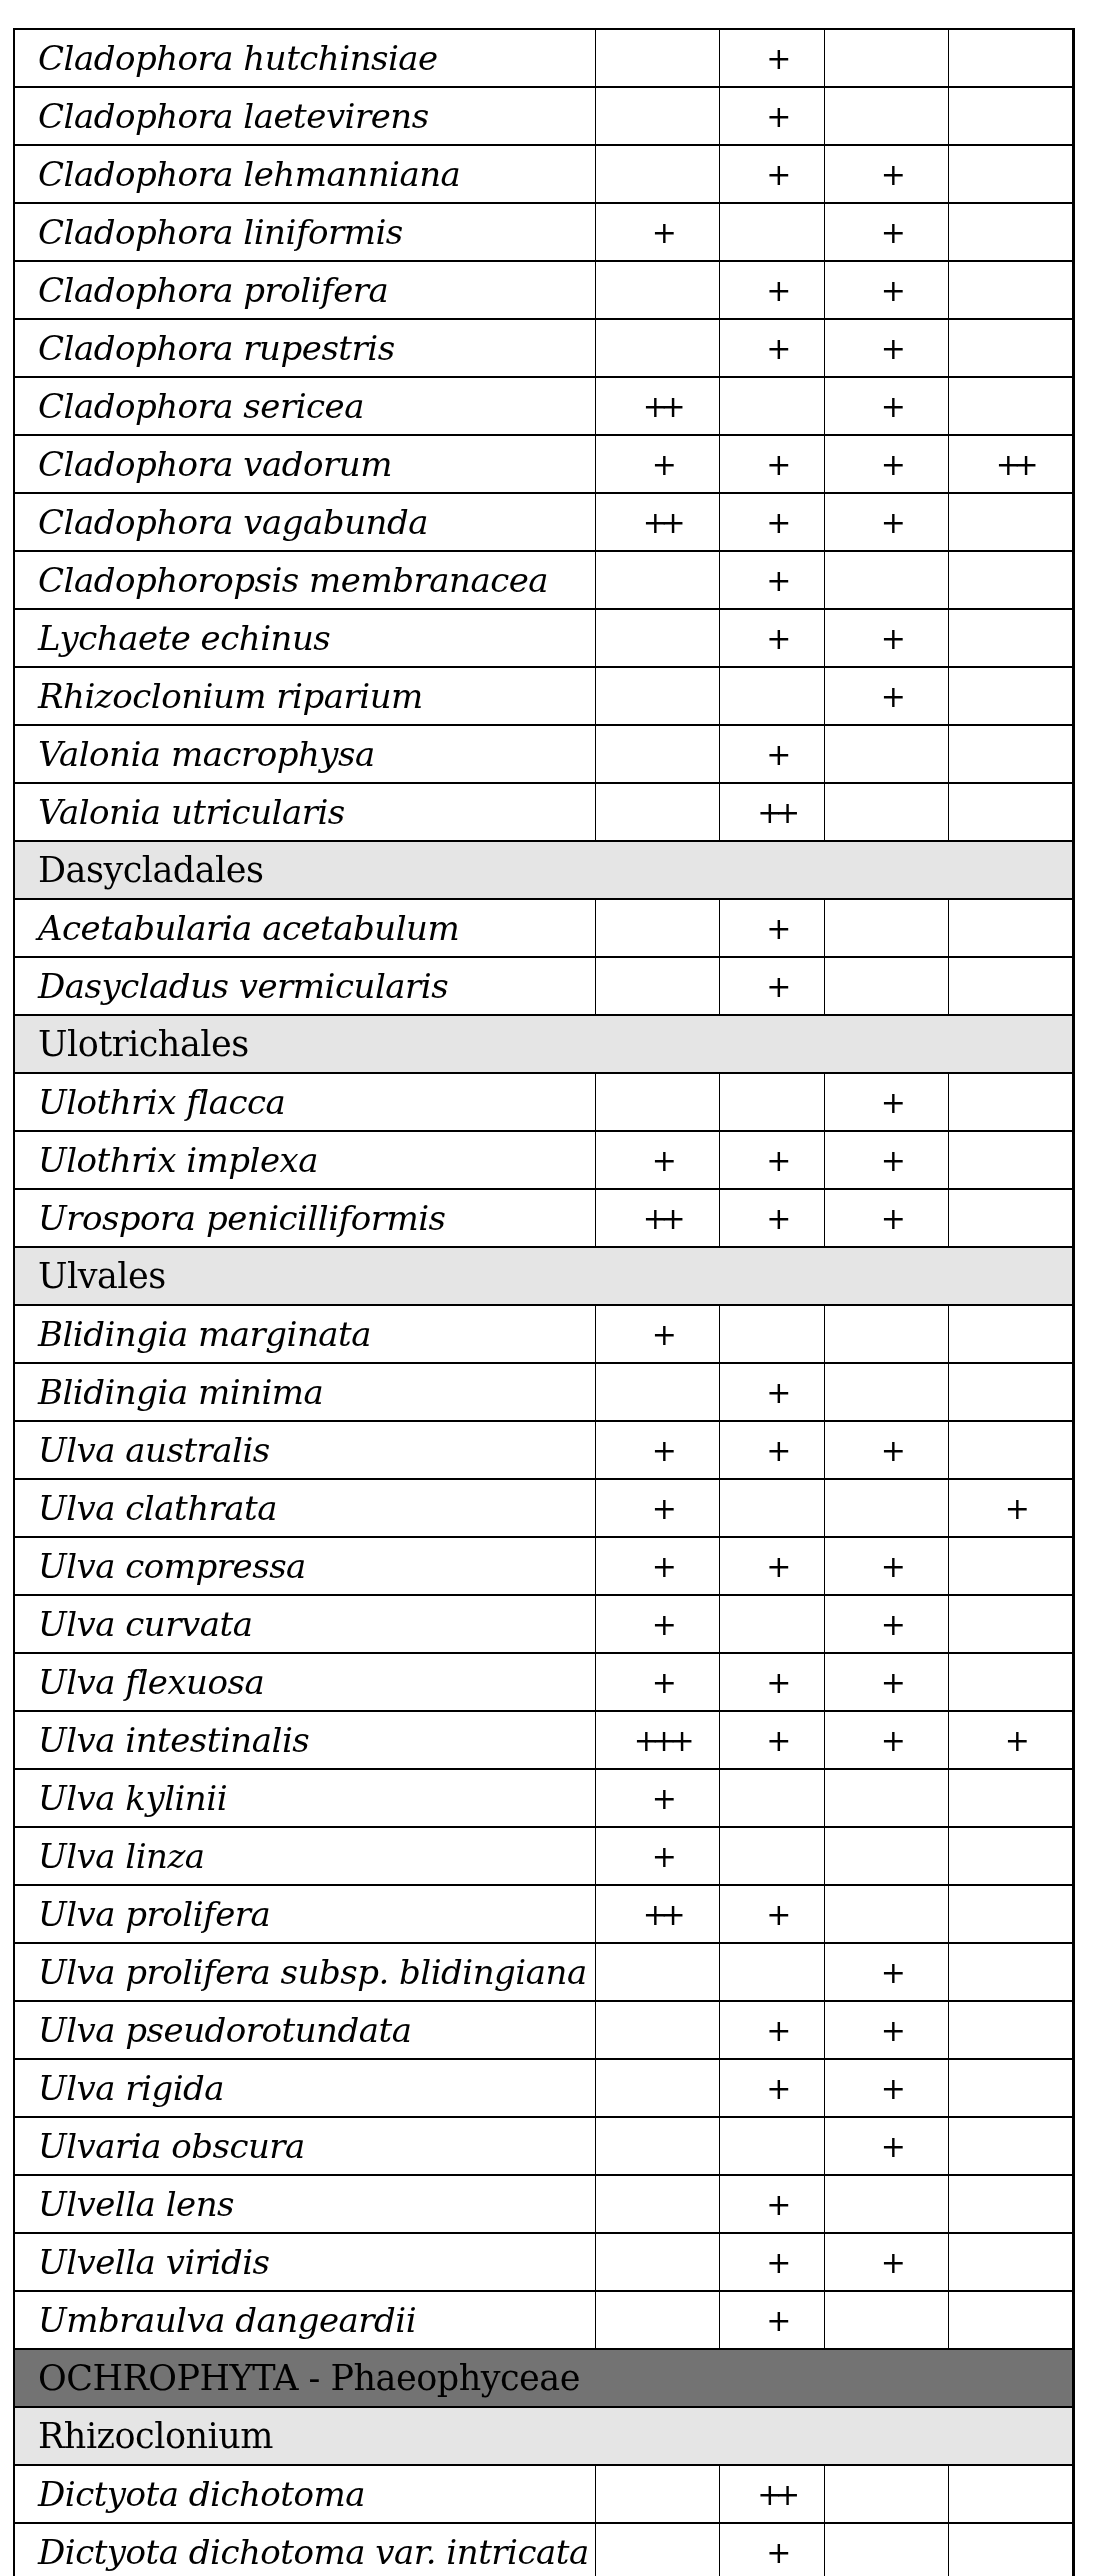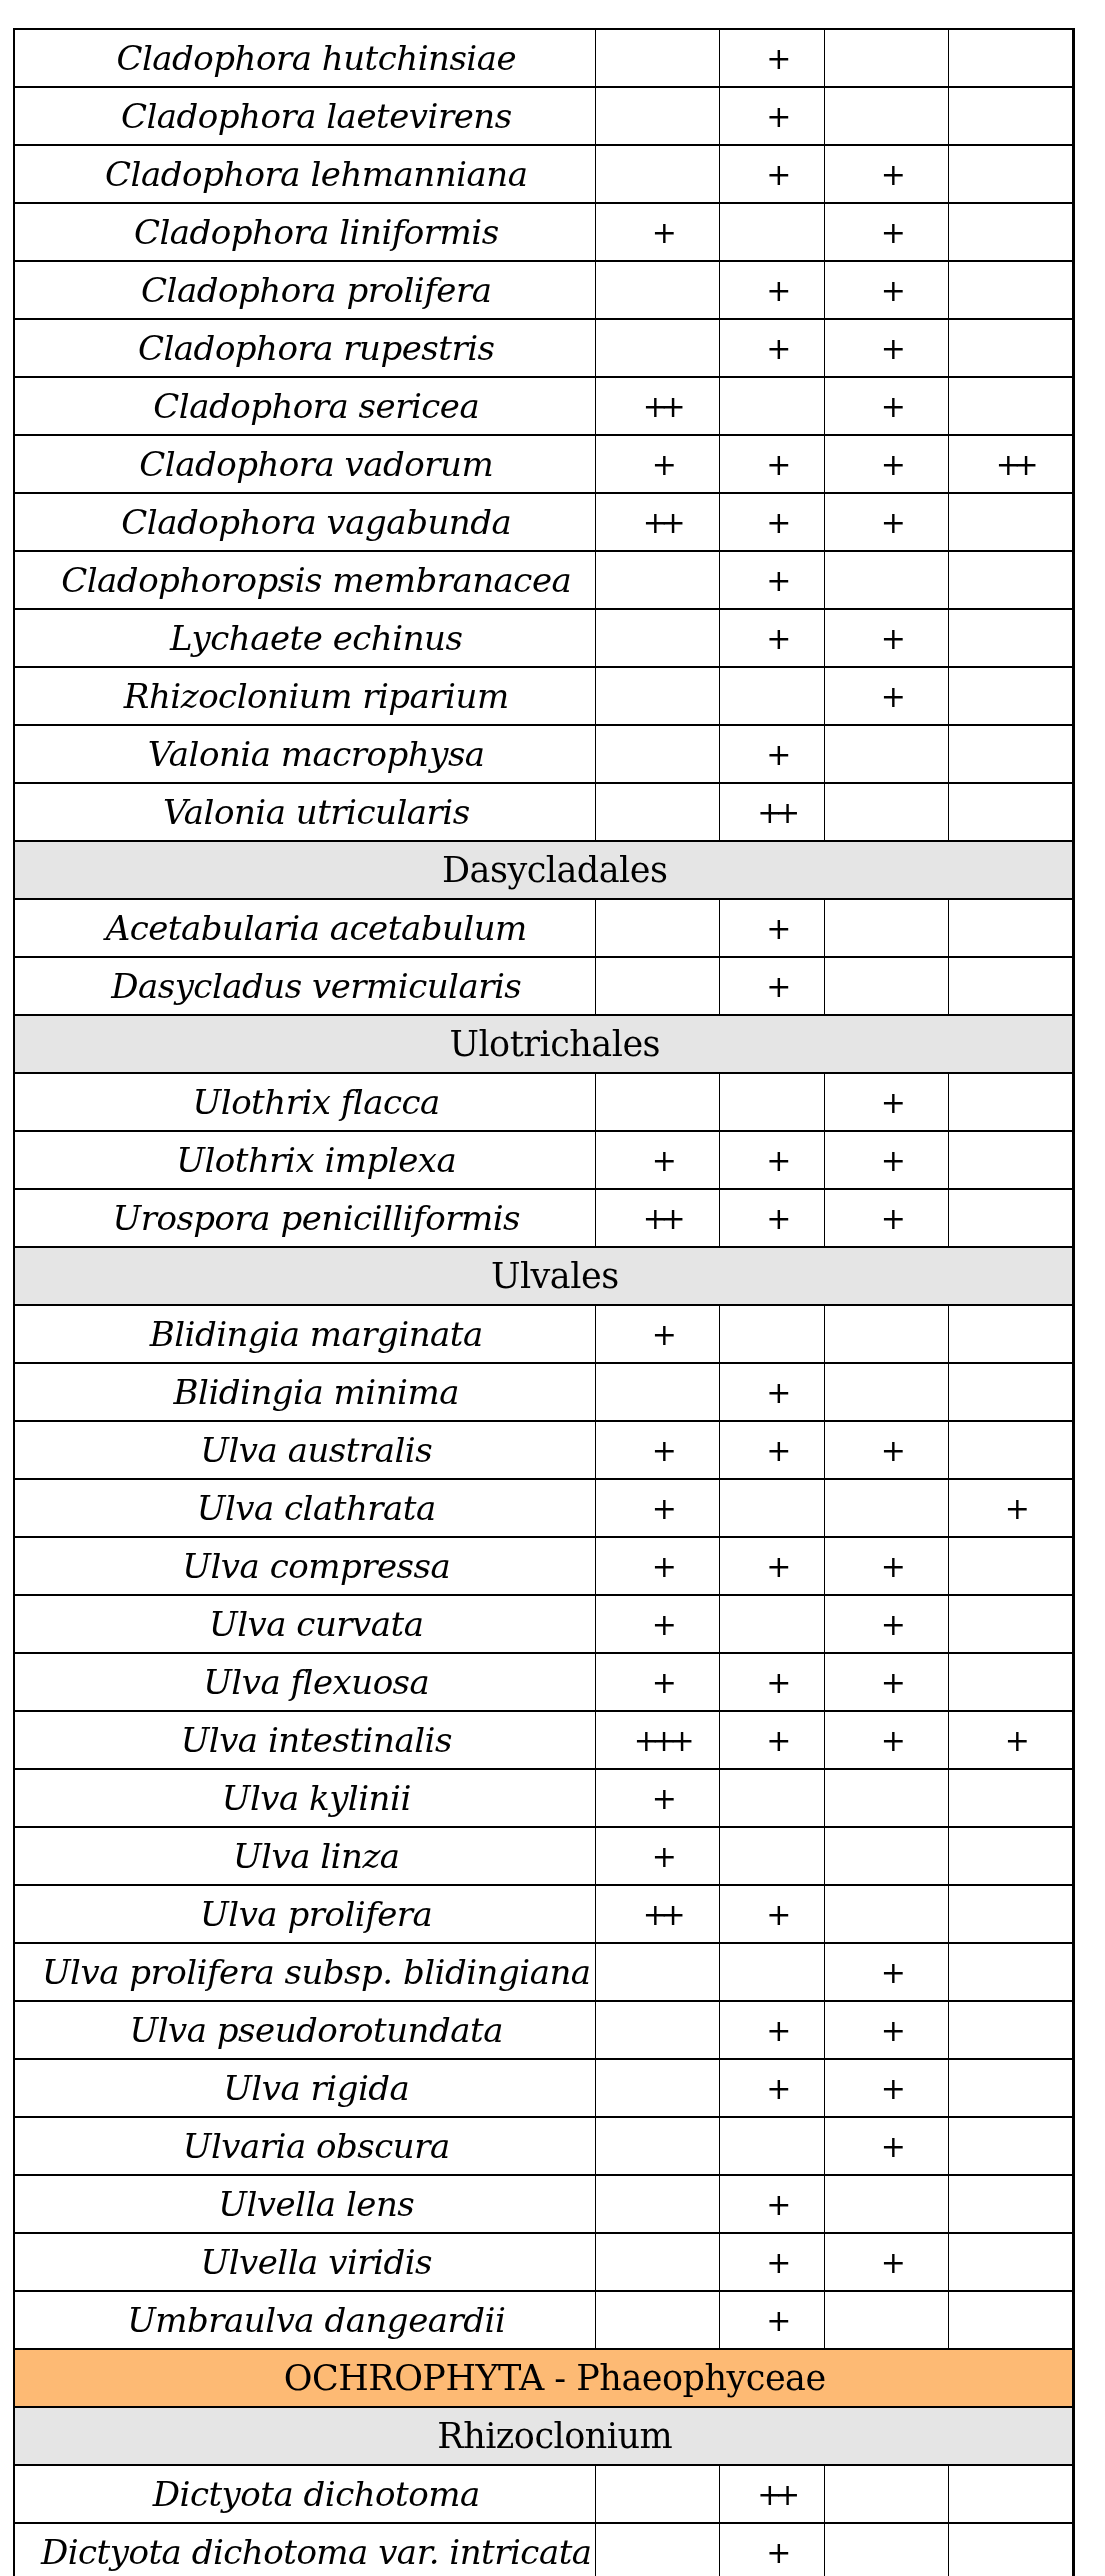--- a/index.html
+++ b/index.html
@@ -24,34 +24,33 @@
   }
   #tbl td.first { border-left: 2.6px solid #000; }
   #tbl td.last { border-right: 3.1px solid #000; }
   td.name {
     padding-left: 23px !important;
     font-style: italic;
     font-size: 34px;
     white-space: nowrap;
     overflow: hidden;
     letter-spacing: -0.5px;
-    text-align: center;
   }
   td.val {
     text-align: center;
     font-family: "DejaVu Sans", "Liberation Sans", sans-serif;
     font-size: 30px;
     letter-spacing: -7.2px;
   }
   td.val span { display: inline-block; margin-right: -7.2px; }
   tr.group td { background: #e5e5e5; }
   tr.group td.name, tr.phylum td.name {
     font-style: normal; font-weight: normal; font-size: 35px; letter-spacing: -0.5px;
   }
-  tr.phylum td { background: #fdba74; margin-top: 40px; }
+  tr.phylum td { background: #737373; margin-top: 40px; }
   col.c-name { width: 581px; }
   col.c1 { width: 124px; }
   col.c2 { width: 105px; }
   col.c3 { width: 124px; }
   col.c4 { width: 125px; }
 </style>
 </head>
 <body>
 
 <table id="tbl">

